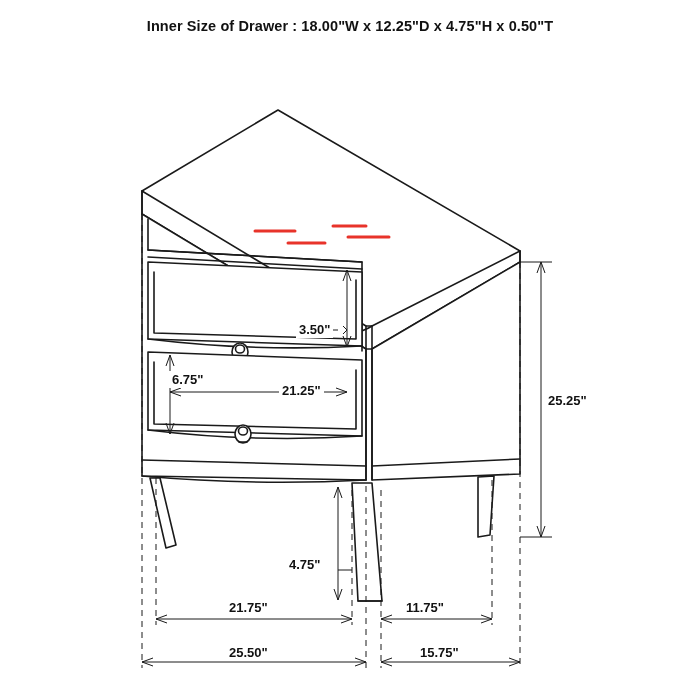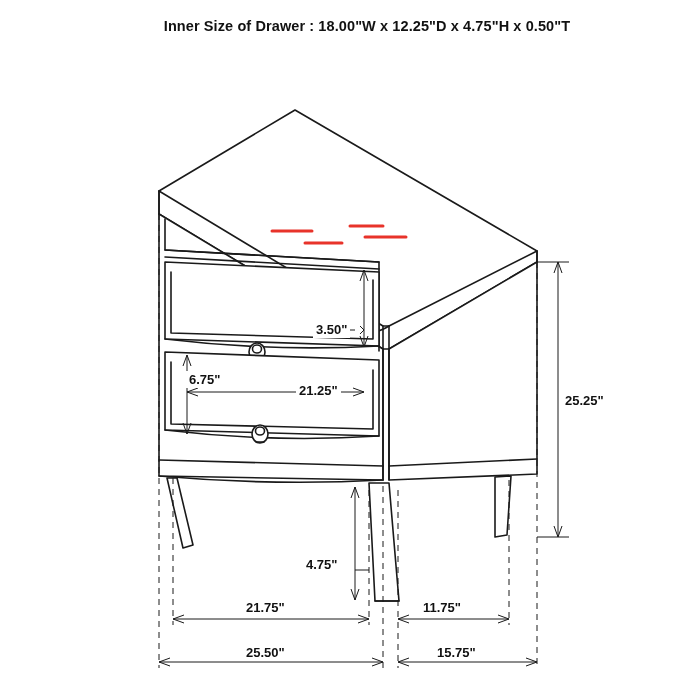--- a/index.html
+++ b/index.html
@@ -11,21 +11,20 @@
     width: 700px;
     height: 700px;
     font-family: "Liberation Sans", sans-serif;
     color: #000000;
     overflow: hidden;
   }
   #stage {
     position: relative;
     width: 624px;
     height: 700px;
-    margin-left: 17px;
   }
   #title {
     position: absolute;
     top: 18px;
     left: 0;
     width: 700px;
     text-align: center;
     font-size: 14.5px;
     font-weight: bold;
     letter-spacing: 0.1px;

